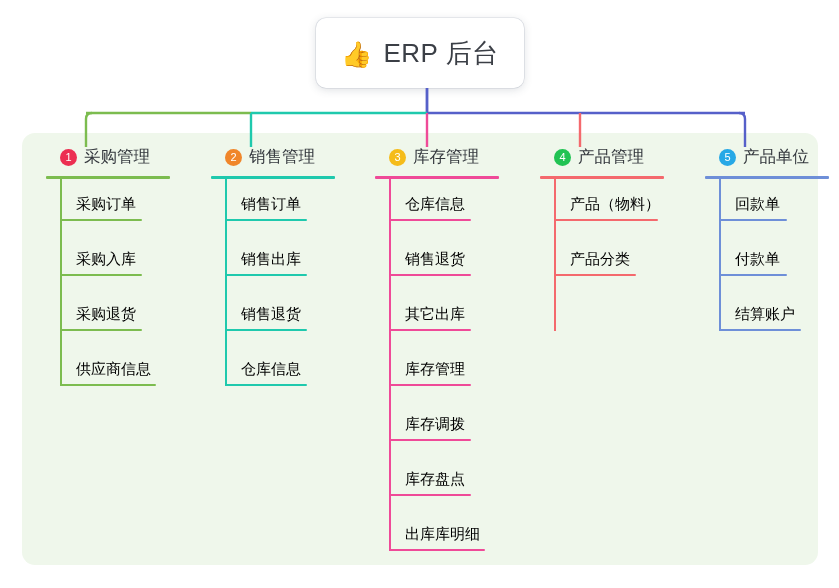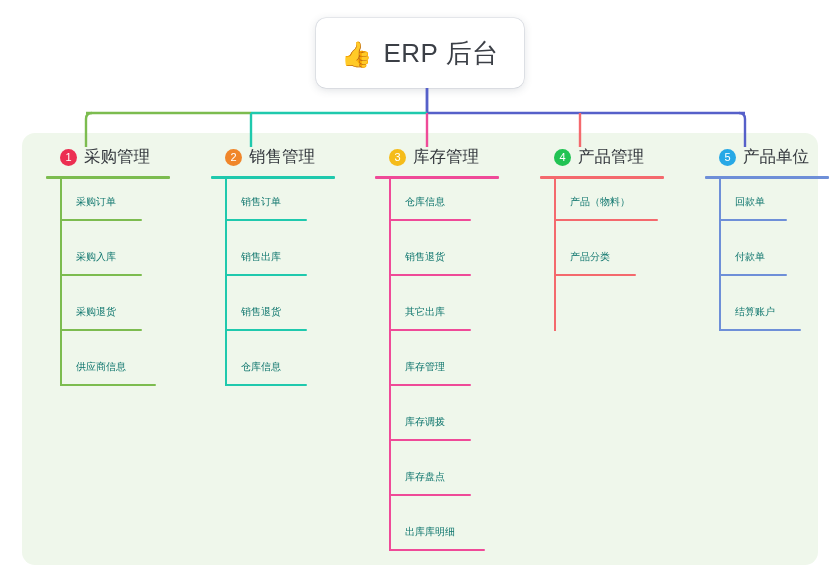--- a/index.html
+++ b/index.html
@@ -113,22 +113,22 @@
     width: 2px;
   }
   .item {
     position: relative;
     height: 55px;
   }
   .item-label {
     position: absolute;
     left: 30px;
     top: 16px;
-    font-size: 10px;
-    color: #0f766e;
+    font-size: 15px;
+    color: #000000;
     white-space: nowrap;
   }
   .item-rule {
     position: absolute;
     left: 14px;
     top: 40px;
     height: 2px;
     border-radius: 1px;
   }
 </style>

